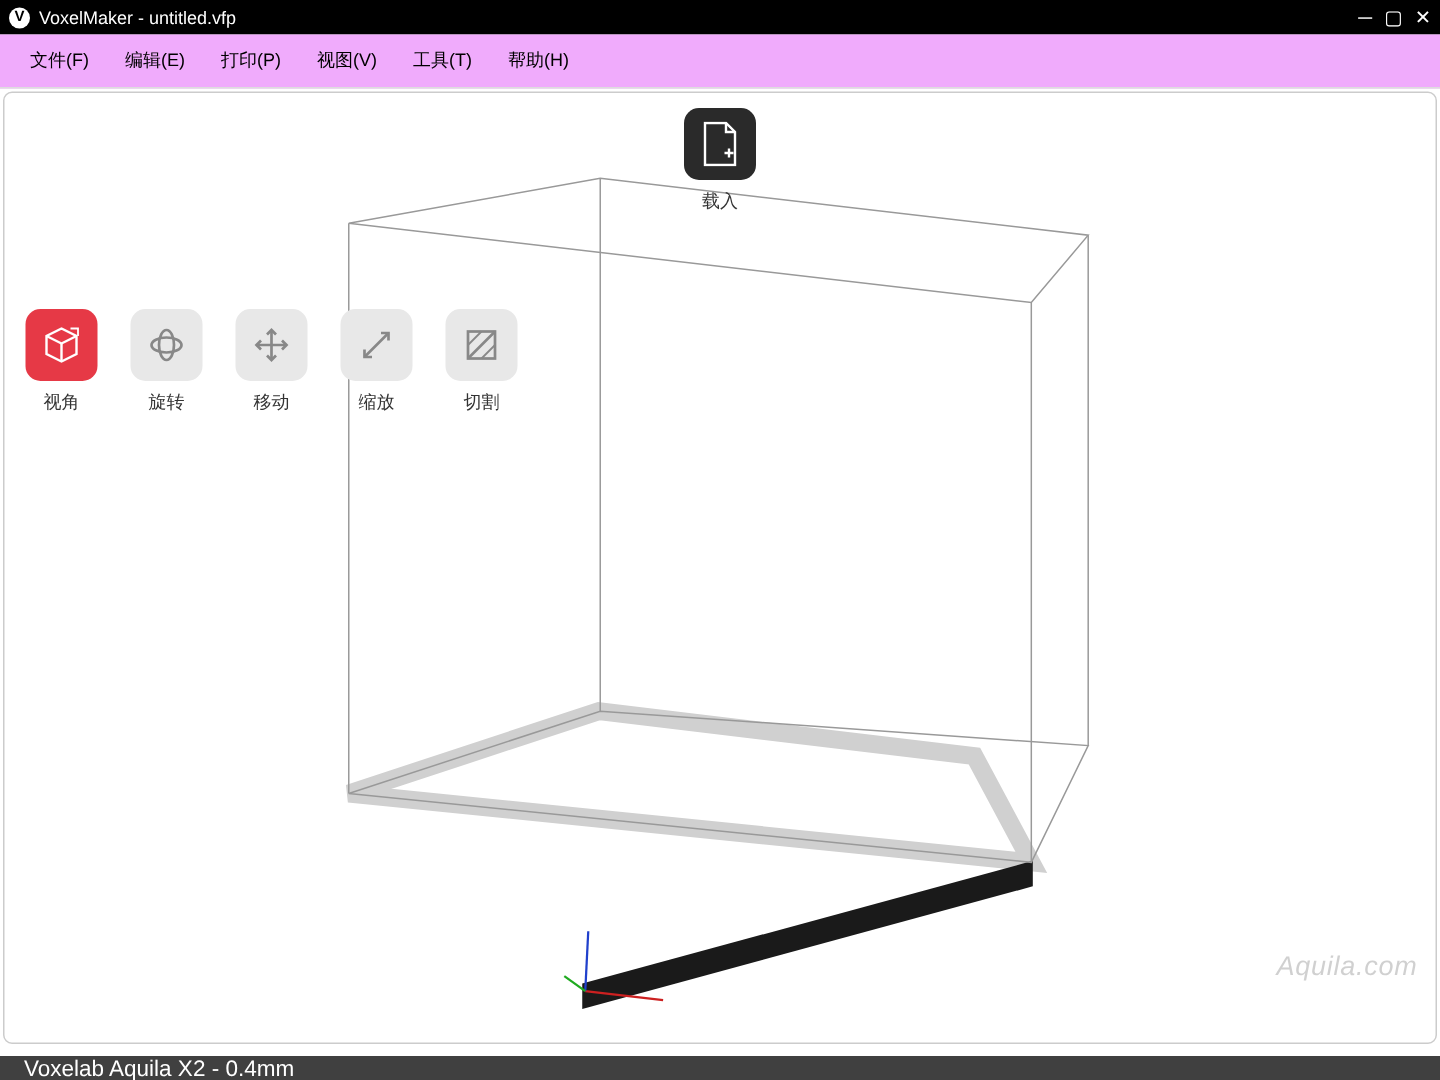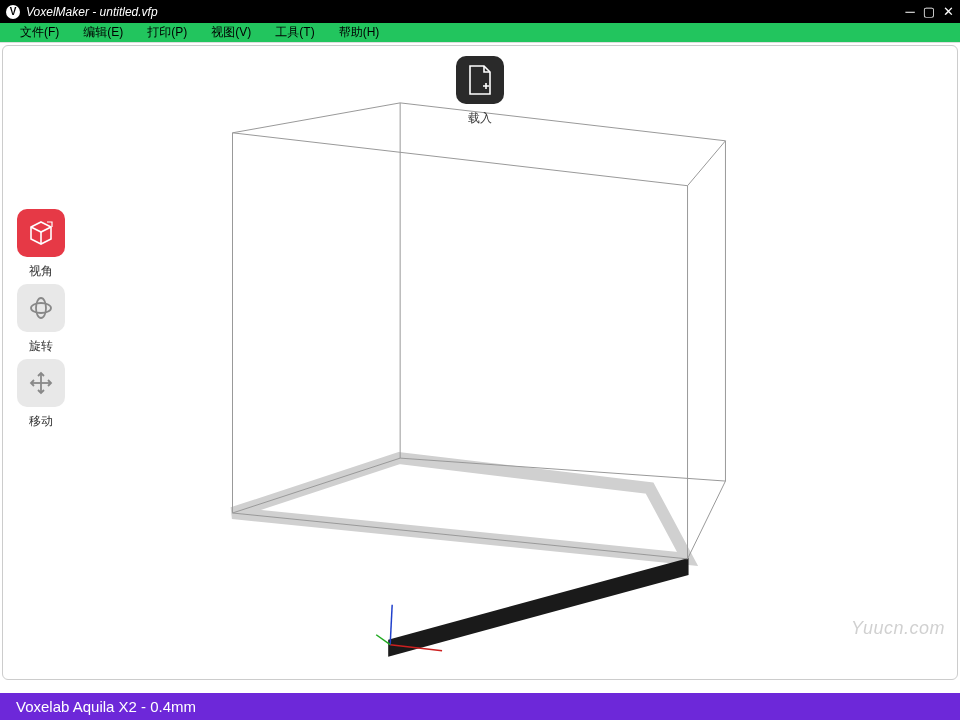--- a/index.html
+++ b/index.html
@@ -1,52 +1,52 @@
 <!DOCTYPE html>
 <html><head>
   <meta charset="utf-8">
   <style>
     * { margin: 0; padding: 0; box-sizing: border-box; font-family: "Microsoft YaHei", Arial, sans-serif; }
     body { width: 960px; height: 720px; background: #fff; overflow: hidden; position: relative; }
     
     
     .titlebar { height: 23px; background: #000; color: #fff; display: flex; align-items: center; padding: 0 6px; font-size: 12px; }
     .titlebar .logo { width: 14px; height: 14px; background: #fff; border-radius: 50%; margin-right: 6px; display: flex; align-items: center; justify-content: center; color: #000; font-weight: bold; font-size: 10px; }
-    .titlebar .title { flex: 1; font-style: italic; }
+    .titlebar .title { flex: 1; }
     .titlebar .win-btns { display: flex; gap: 8px; font-size: 13px; }
     .titlebar .win-btn { cursor: pointer; }
     
     
-    .menubar { height: 20px; background: #22c55e; display: flex; align-items: center; padding: 0 8px; font-size: 12px; border-bottom: 1px solid #ddd; }
+    .menubar { height: 36px; background: #f0abfc; display: flex; align-items: center; padding: 0 8px; font-size: 12px; border-bottom: 1px solid #ddd; }
     .menubar .menu-item { padding: 0 12px; cursor: pointer; }
     
     
     .main { position: relative; width: 956px; height: 635px; margin: 2px 2px 0 2px; background: #fff; border: 1px solid #ccc; border-radius: 6px; overflow: hidden; }
     
     
     .top-toolbar { position: absolute; top: 10px; left: 50%; transform: translateX(-50%); display: flex; gap: 20px; z-index: 10; }
     .top-tool { display: flex; flex-direction: column; align-items: center; gap: 6px; }
     .top-tool .btn { width: 48px; height: 48px; border-radius: 10px; display: flex; align-items: center; justify-content: center; cursor: pointer; }
     .top-tool .btn.dark { background: #2a2a2a; color: #fff; }
     .top-tool .btn.light { background: #e8e8e8; color: #888; }
     .top-tool .label { font-size: 12px; color: #333; }
     
     
-    .side-toolbar { position: absolute; left: 14px; top: 163px; display: flex; flex-direction: column; gap: 4px; z-index: 10; }
+    .side-toolbar { position: absolute; left: 14px; top: 144px; display: flex; flex-direction: row; gap: 22px; z-index: 10; }
     .side-tool { display: flex; flex-direction: column; align-items: center; gap: 6px; }
     .side-tool .btn { width: 48px; height: 48px; border-radius: 10px; display: flex; align-items: center; justify-content: center; cursor: pointer; }
     .side-tool .btn.red { background: #e63946; color: #fff; }
     .side-tool .btn.light { background: #e8e8e8; color: #888; }
     .side-tool .label { font-size: 12px; color: #333; }
     
     
     .viewport { position: absolute; inset: 0; }
     
     
-    .statusbar { position: absolute; bottom: 0; left: 0; width: 100%; height: 27px; background: #6d28d9; color: #fff; display: flex; align-items: center; padding: 0 16px; font-size: 15px; }
+    .statusbar { position: absolute; bottom: 0; left: 0; width: 100%; height: 16px; background: #404040; color: #fff; display: flex; align-items: center; padding: 0 16px; font-size: 15px; }
     
     
     .watermark { position: absolute; right: 12px; bottom: 40px; font-size: 18px; color: rgba(120,120,120,0.35); font-family: Arial, sans-serif; font-style: italic; letter-spacing: 0.5px; }
   </style>
 </head>
 <body>
 
 <div class="titlebar">
   <div class="logo">
       <span>V</span>
@@ -131,20 +131,41 @@
           <line x1="14" y1="4" x2="14" y2="24"></line>
           <line x1="4" y1="14" x2="24" y2="14"></line>
           <polyline points="11,7 14,4 17,7"></polyline>
           <polyline points="11,21 14,24 17,21"></polyline>
           <polyline points="7,11 4,14 7,17"></polyline>
           <polyline points="21,11 24,14 21,17"></polyline>
         </svg>
       </div>
       <div class="label">移动</div>
     </div>
+    <div class="side-tool">
+      <div class="btn light">
+        <svg width="28" height="28" viewBox="0 0 28 28" fill="none" stroke="#888" stroke-width="1.8">
+          <line x1="6" y1="22" x2="22" y2="6"></line>
+          <polyline points="17,6 22,6 22,11"></polyline>
+          <polyline points="6,17 6,22 11,22"></polyline>
+        </svg>
+      </div>
+      <div class="label">缩放</div>
+    </div>
+    <div class="side-tool">
+      <div class="btn light">
+        <svg width="28" height="28" viewBox="0 0 28 28" fill="none" stroke="#888" stroke-width="1.8">
+          <rect x="5" y="5" width="18" height="18"></rect>
+          <line x1="5" y1="23" x2="23" y2="5"></line>
+          <line x1="5" y1="14" x2="14" y2="5" stroke-width="1.2"></line>
+          <line x1="14" y1="23" x2="23" y2="14" stroke-width="1.2"></line>
+        </svg>
+      </div>
+      <div class="label">切割</div>
+    </div>
   </div>
 
-  <div class="watermark">Yuucn.com</div>
+  <div class="watermark">Aquila.com</div>
 </div>
 
 <div class="statusbar">
   <span>Voxelab Aquila X2 - 0.4mm</span>
 </div>
 
 </body></html>

